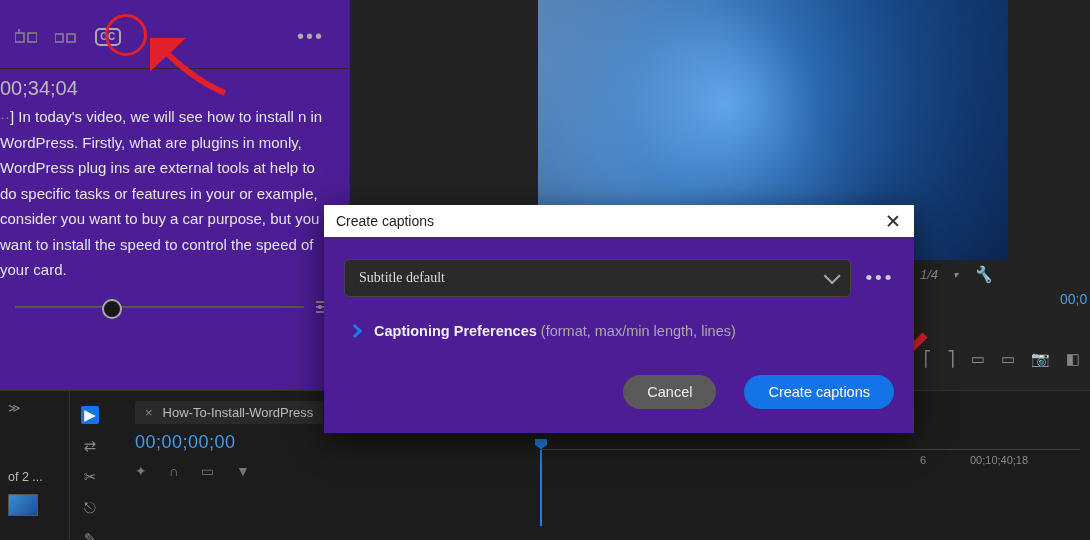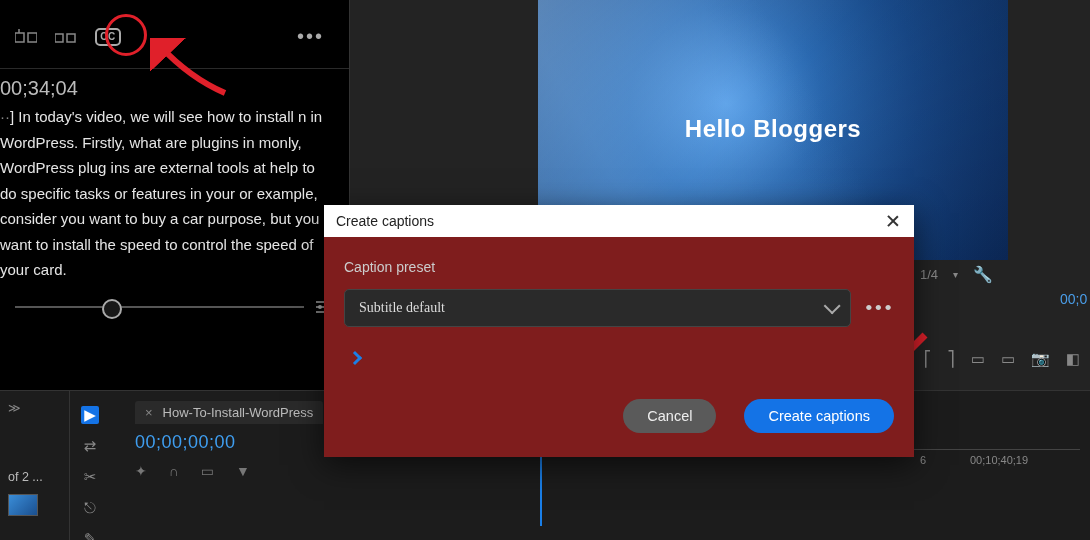--- a/index.html
+++ b/index.html
@@ -10,21 +10,21 @@
       font-family: 'Segoe UI', Arial, sans-serif;
       color: #e0e0e0;
       overflow: hidden;
       position: relative;
     }
     .app-bg { position: absolute; inset: 0; background: #232323; }
     .left-panel {
       position: absolute;
       left: 0; top: 0;
       width: 350px; height: 390px;
-      background: #000000;
+      background: #4c1d95;
       border-right: 1px solid #333;
     }
     .toolbar-top {
       display: flex;
       align-items: center;
       padding: 25px 15px 20px 15px;
       gap: 18px;
       border-bottom: 1px solid #2a2a2a;
       position: relative;
     }
@@ -111,35 +111,36 @@
       letter-spacing: 0.5px;
     }
     .monitor-controls {
       position: absolute;
       left: 920px; top: 265px;
       display: flex;
       align-items: center;
       gap: 15px;
       font-size: 13px;
       color: #888;
+      font-style: italic;
     }
     .monitor-tc {
       position: absolute;
       left: 1060px; top: 266px;
       font-size: 14px;
       color: #4a9de8;
       margin-top: 25px;
     }
     .wrench { font-size: 16px; color: #888; }
     
     .dialog-overlay {
       position: absolute;
       left: 324px; top: 205px;
       width: 590px;
-      background: #7f1d1d;
+      background: #4c1d95;
       box-shadow: 0 8px 30px rgba(0,0,0,0.6);
       z-index: 100;
     }
     .dialog-header {
       background: #fff;
       color: #222;
       padding: 7px 12px;
       font-size: 14px;
       display: flex;
       align-items: center;
@@ -359,21 +360,20 @@
         <line x1="2" y1="14" x2="18" y2="14" stroke="#aaa" stroke-width="1.5"></line>
         <circle cx="12" cy="4" r="2" fill="#aaa"></circle>
         <circle cx="6" cy="9" r="2" fill="#aaa"></circle>
         <circle cx="14" cy="14" r="2" fill="#aaa"></circle>
       </svg>
   </div>
 </div>
 
 <div class="preview-monitor">
   <div class="poly-overlay"></div>
-  <div class="preview-title">Hello Bloggers</div>
 </div>
 <div class="monitor-controls">
   <span>1/4</span>
   <span style="font-size:10px;">▾</span>
   <span class="wrench">🔧</span>
 </div>
 <div class="monitor-tc">00;0</div>
 
 <div class="right-tool-strip">
   <span>⎡</span>
@@ -383,30 +383,33 @@
   <span>📷</span>
   <span>◧</span>
 </div>
 
 <div class="dialog-overlay">
   <div class="dialog-header">
     <span>Create captions</span>
     <div class="dialog-close"></div>
   </div>
   <div class="dialog-body">
-    <div class="dialog-label">Caption preset</div>
     <div class="preset-row">
       <div class="preset-select">
         <span>Subtitle default</span>
         <div class="chev"></div>
       </div>
       <div class="preset-dots">•••</div>
     </div>
     <div class="prefs-row">
       <div class="prefs-chevron"></div>
+      <span>
+        <span class="prefs-bold">Captioning Preferences</span>
+        <span class="prefs-hint">(format, max/min length, lines)</span>
+      </span>
     </div>
     <div class="dialog-actions">
       <button class="btn btn-cancel">Cancel</button>
       <button class="btn btn-primary">Create captions</button>
     </div>
   </div>
 </div>
 
 <div class="bottom-strip">
   <div class="project-bin">
@@ -429,21 +432,21 @@
     <div class="timeline-tc">00;00;00;00</div>
     <div class="timeline-iconrow">
       <span>✦</span>
       <span>∩</span>
       <span>▭</span>
       <span>▼</span>
     </div>
     <div class="playhead"></div>
     <div class="ruler">
       <span style="left:380px;">6</span>
-      <span style="left:430px;">00;10;40;19</span>
+      <span style="left:430px;">00;10;40;18</span>
     </div>
   </div>
 </div>
 
 <svg class="arrow-ann arrow1" viewBox="0 0 80 60">
   <defs>
       <marker id="ah1" markerWidth="10" markerHeight="10" refX="2" refY="5" orient="auto">
         <polygon points="0,0 10,5 0,10" fill="#e0202a"></polygon>
       </marker>
     </defs>

